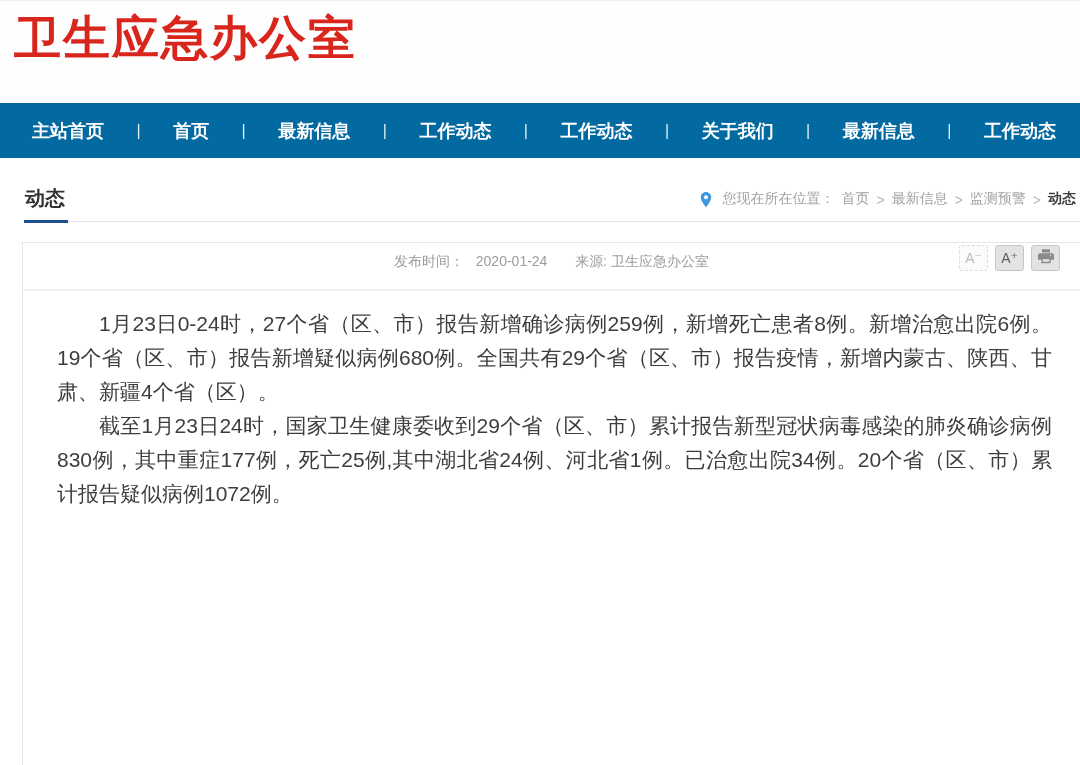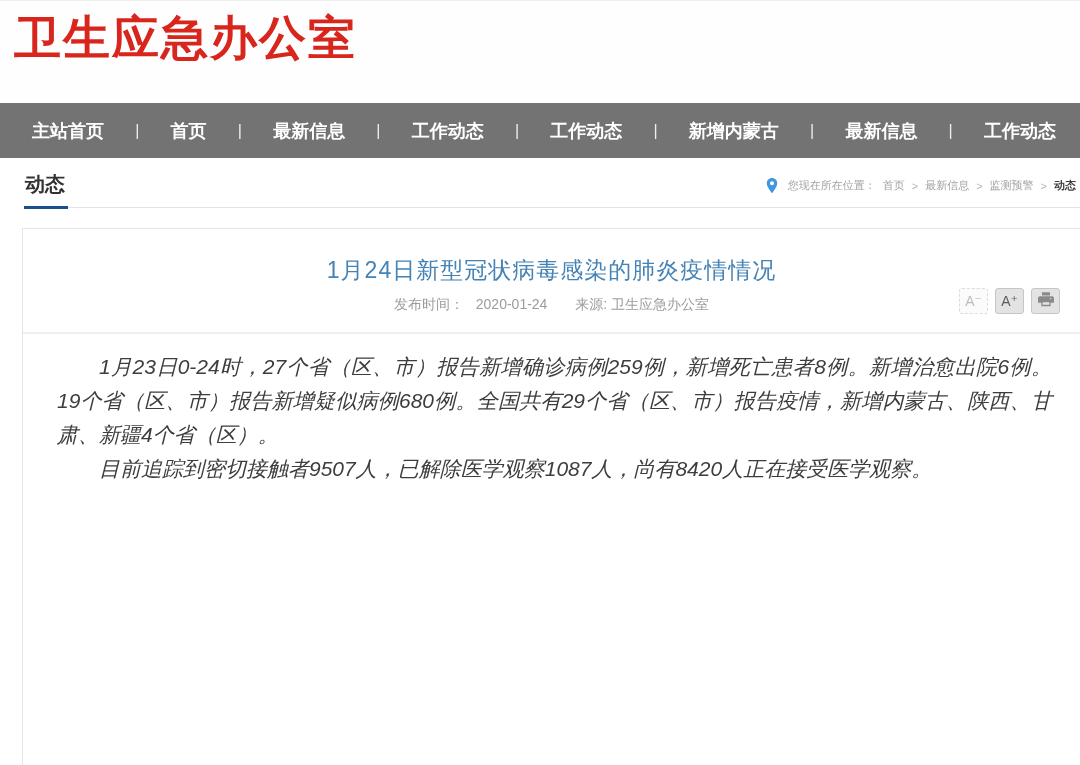--- a/index.html
+++ b/index.html
@@ -16,50 +16,50 @@
     border-top: 1px solid #efefef;
   }
   .site-logo {
     position: absolute; left: 14px; top: 6px;
     font-size: 47px; font-weight: bold; color: #d8261c;
     letter-spacing: 2px; cursor: pointer;
   }
 
   
   .main-nav {
-    height: 55px; background: #737373;
+    height: 55px; background: #0369a1;
     display: flex; align-items: center; justify-content: space-between;
     padding: 0 24px 0 32px;
   }
   .main-nav a {
     color: #ffffff; font-size: 18px; font-weight: bold;
     text-decoration: none; cursor: pointer; white-space: nowrap;
   }
   .main-nav .nav-sep {
     color: rgba(255,255,255,0.88); font-size: 16px; font-weight: 400;
   }
 
   
   .breadcrumb-row {
-    margin-left: 24px; height: 50px;
+    margin-left: 24px; height: 64px;
     border-bottom: 1px solid #e3e3e3;
     display: flex; align-items: flex-end; justify-content: space-between;
     padding-right: 4px;
   }
   .section-tab {
     font-size: 20px; font-weight: bold; color: #333;
     padding: 0 3px 9px 1px; position: relative;
   }
   .tab-underline {
     position: absolute; left: 0; bottom: -2px;
     width: 100%; height: 3px; background: #1c4f90;
   }
   .crumbs {
-    display: flex; align-items: center; gap: 7px;
-    font-size: 11px; color: #a2a2a2; padding-bottom: 13px;
+    display: flex; align-items: flex-end; gap: 7px;
+    font-size: 14px; color: #a2a2a2; padding-bottom: 13px;
   }
   .crumbs a { color: #a2a2a2; text-decoration: none; cursor: pointer; }
   .crumbs .crumb-sep { color: #b5b5b5; }
   .crumbs .current { color: #3f3f3f; font-weight: bold; }
   .pin-icon { display: inline-flex; margin-right: 2px; }
 
   
   .article-box {
     margin: 20px 0 0 22px;
     border: 1px solid #e6e6ea; border-right: none; border-bottom: none;
@@ -83,42 +83,42 @@
   }
   .btn-decrease { border: 1px dashed #dcdcdc; background: #fbfbfb; color: #bcbcbc; }
   .btn-increase { border: 1px solid #c6c6c6; background: #e3e3e3; color: #5c5c5c; }
   .btn-print    { border: 1px solid #c6c6c6; background: #e3e3e3; }
 
   .meta-divider { border: none; border-top: 2px solid #f0f0f0; margin: 0; }
 
   .article-body { padding: 16px 28px 30px 34px; }
   .article-body p {
     font-size: 21px; line-height: 34px; color: #3d3d3d;
-    text-indent: 2em; text-align: justify; margin: 0; font-weight: 500; font-style: italic;
+    text-indent: 2em; text-align: justify; margin: 0; font-weight: 500;
   }
 </style>
 </head>
 <body>
 
 <header class="site-header">
   <div class="site-logo">卫生应急办公室</div>
 </header>
 
 <nav class="main-nav">
   <a>主站首页</a>
   <span class="nav-sep">|</span>
   <a>首页</a>
   <span class="nav-sep">|</span>
   <a>最新信息</a>
   <span class="nav-sep">|</span>
   <a>工作动态</a>
   <span class="nav-sep">|</span>
   <a>工作动态</a>
   <span class="nav-sep">|</span>
-  <a>新增内蒙古</a>
+  <a>关于我们</a>
   <span class="nav-sep">|</span>
   <a>最新信息</a>
   <span class="nav-sep">|</span>
   <a>工作动态</a>
 </nav>
 
 <div class="breadcrumb-row">
   <div class="section-tab">
     <span>动态</span>
     <div class="tab-underline"></div>
@@ -134,21 +134,20 @@
     <span class="crumb-sep">&gt;</span>
     <a>最新信息</a>
     <span class="crumb-sep">&gt;</span>
     <a>监测预警</a>
     <span class="crumb-sep">&gt;</span>
     <span class="current">动态</span>
   </div>
 </div>
 
 <div class="article-box">
-  <h1 class="article-title">1月24日新型冠状病毒感染的肺炎疫情情况</h1>
 
   <div class="meta-row">
     <div class="meta-text">
       <span>发布时间：</span>
       <span class="sp">2020-01-24</span>
       <span class="gap">来源:</span>
       <span>卫生应急办公室</span>
     </div>
     <div class="tools">
       <div class="tool-btn btn-decrease">A⁻</div>
@@ -160,15 +159,15 @@
             </svg>
         </span>
       </div>
     </div>
   </div>
 
   <hr class="meta-divider">
 
   <div class="article-body">
     <p>1月23日0-24时，27个省（区、市）报告新增确诊病例259例，新增死亡患者8例。新增治愈出院6例。19个省（区、市）报告新增疑似病例680例。全国共有29个省（区、市）报告疫情，新增内蒙古、陕西、甘肃、新疆4个省（区）。</p>
-    <p>目前追踪到密切接触者9507人，已解除医学观察1087人，尚有8420人正在接受医学观察。</p>
+    <p>截至1月23日24时，国家卫生健康委收到29个省（区、市）累计报告新型冠状病毒感染的肺炎确诊病例830例，其中重症177例，死亡25例,其中湖北省24例、河北省1例。已治愈出院34例。20个省（区、市）累计报告疑似病例1072例。</p>
   </div>
 </div>
 
 </body></html>

